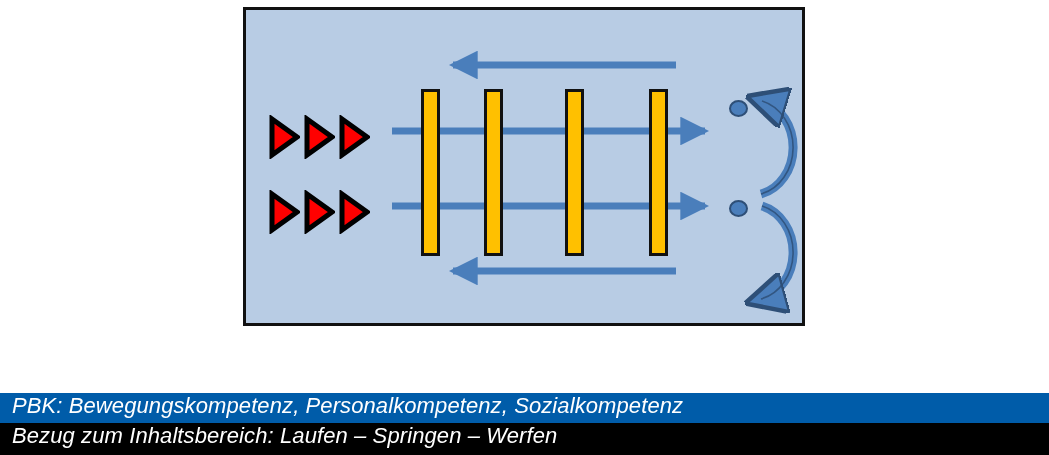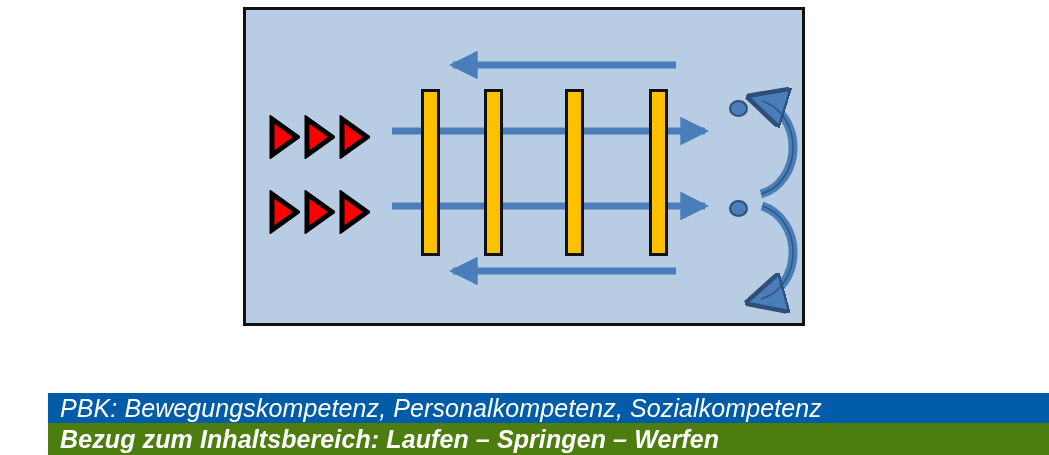--- a/index.html
+++ b/index.html
@@ -68,33 +68,32 @@
   
   #caption-block {
     position: absolute;
     left: 0;
     top: 393px;
     width: 1049px;
   }
   .caption-bar {
     height: 30px;
     display: flex;
-    align-items: center;
+    align-items: flex-start;
     padding-left: 12px;
     box-sizing: border-box;
     color: #ffffff;
     font-style: italic;
-    font-size: 25px;
+    font-size: 22px;
     font-family: "Liberation Sans", sans-serif;
     letter-spacing: 0.1px;
     white-space: nowrap;
-    margin-left: 48px;
   }
   #caption-bar-competence { background: #005ca9; }
-  #caption-bar-content    { background: #4d7c0f; height: 32px; font-weight: bold; }
+  #caption-bar-content    { background: #000000; height: 32px; }
 </style>
 </head>
 <body>
 
 <div id="diagram-panel">
 
   <svg class="layer" viewBox="0 0 556 313" width="556" height="313" preserveAspectRatio="none">
     <defs>
       <marker id="arrowRight" viewBox="0 0 10 10" refX="8.6" refY="5" markerWidth="4.1" markerHeight="4.1" orient="auto-start-reverse">
         <path d="M 0 0 L 10 5 L 0 10 z" fill="#4a7ebb"></path>

